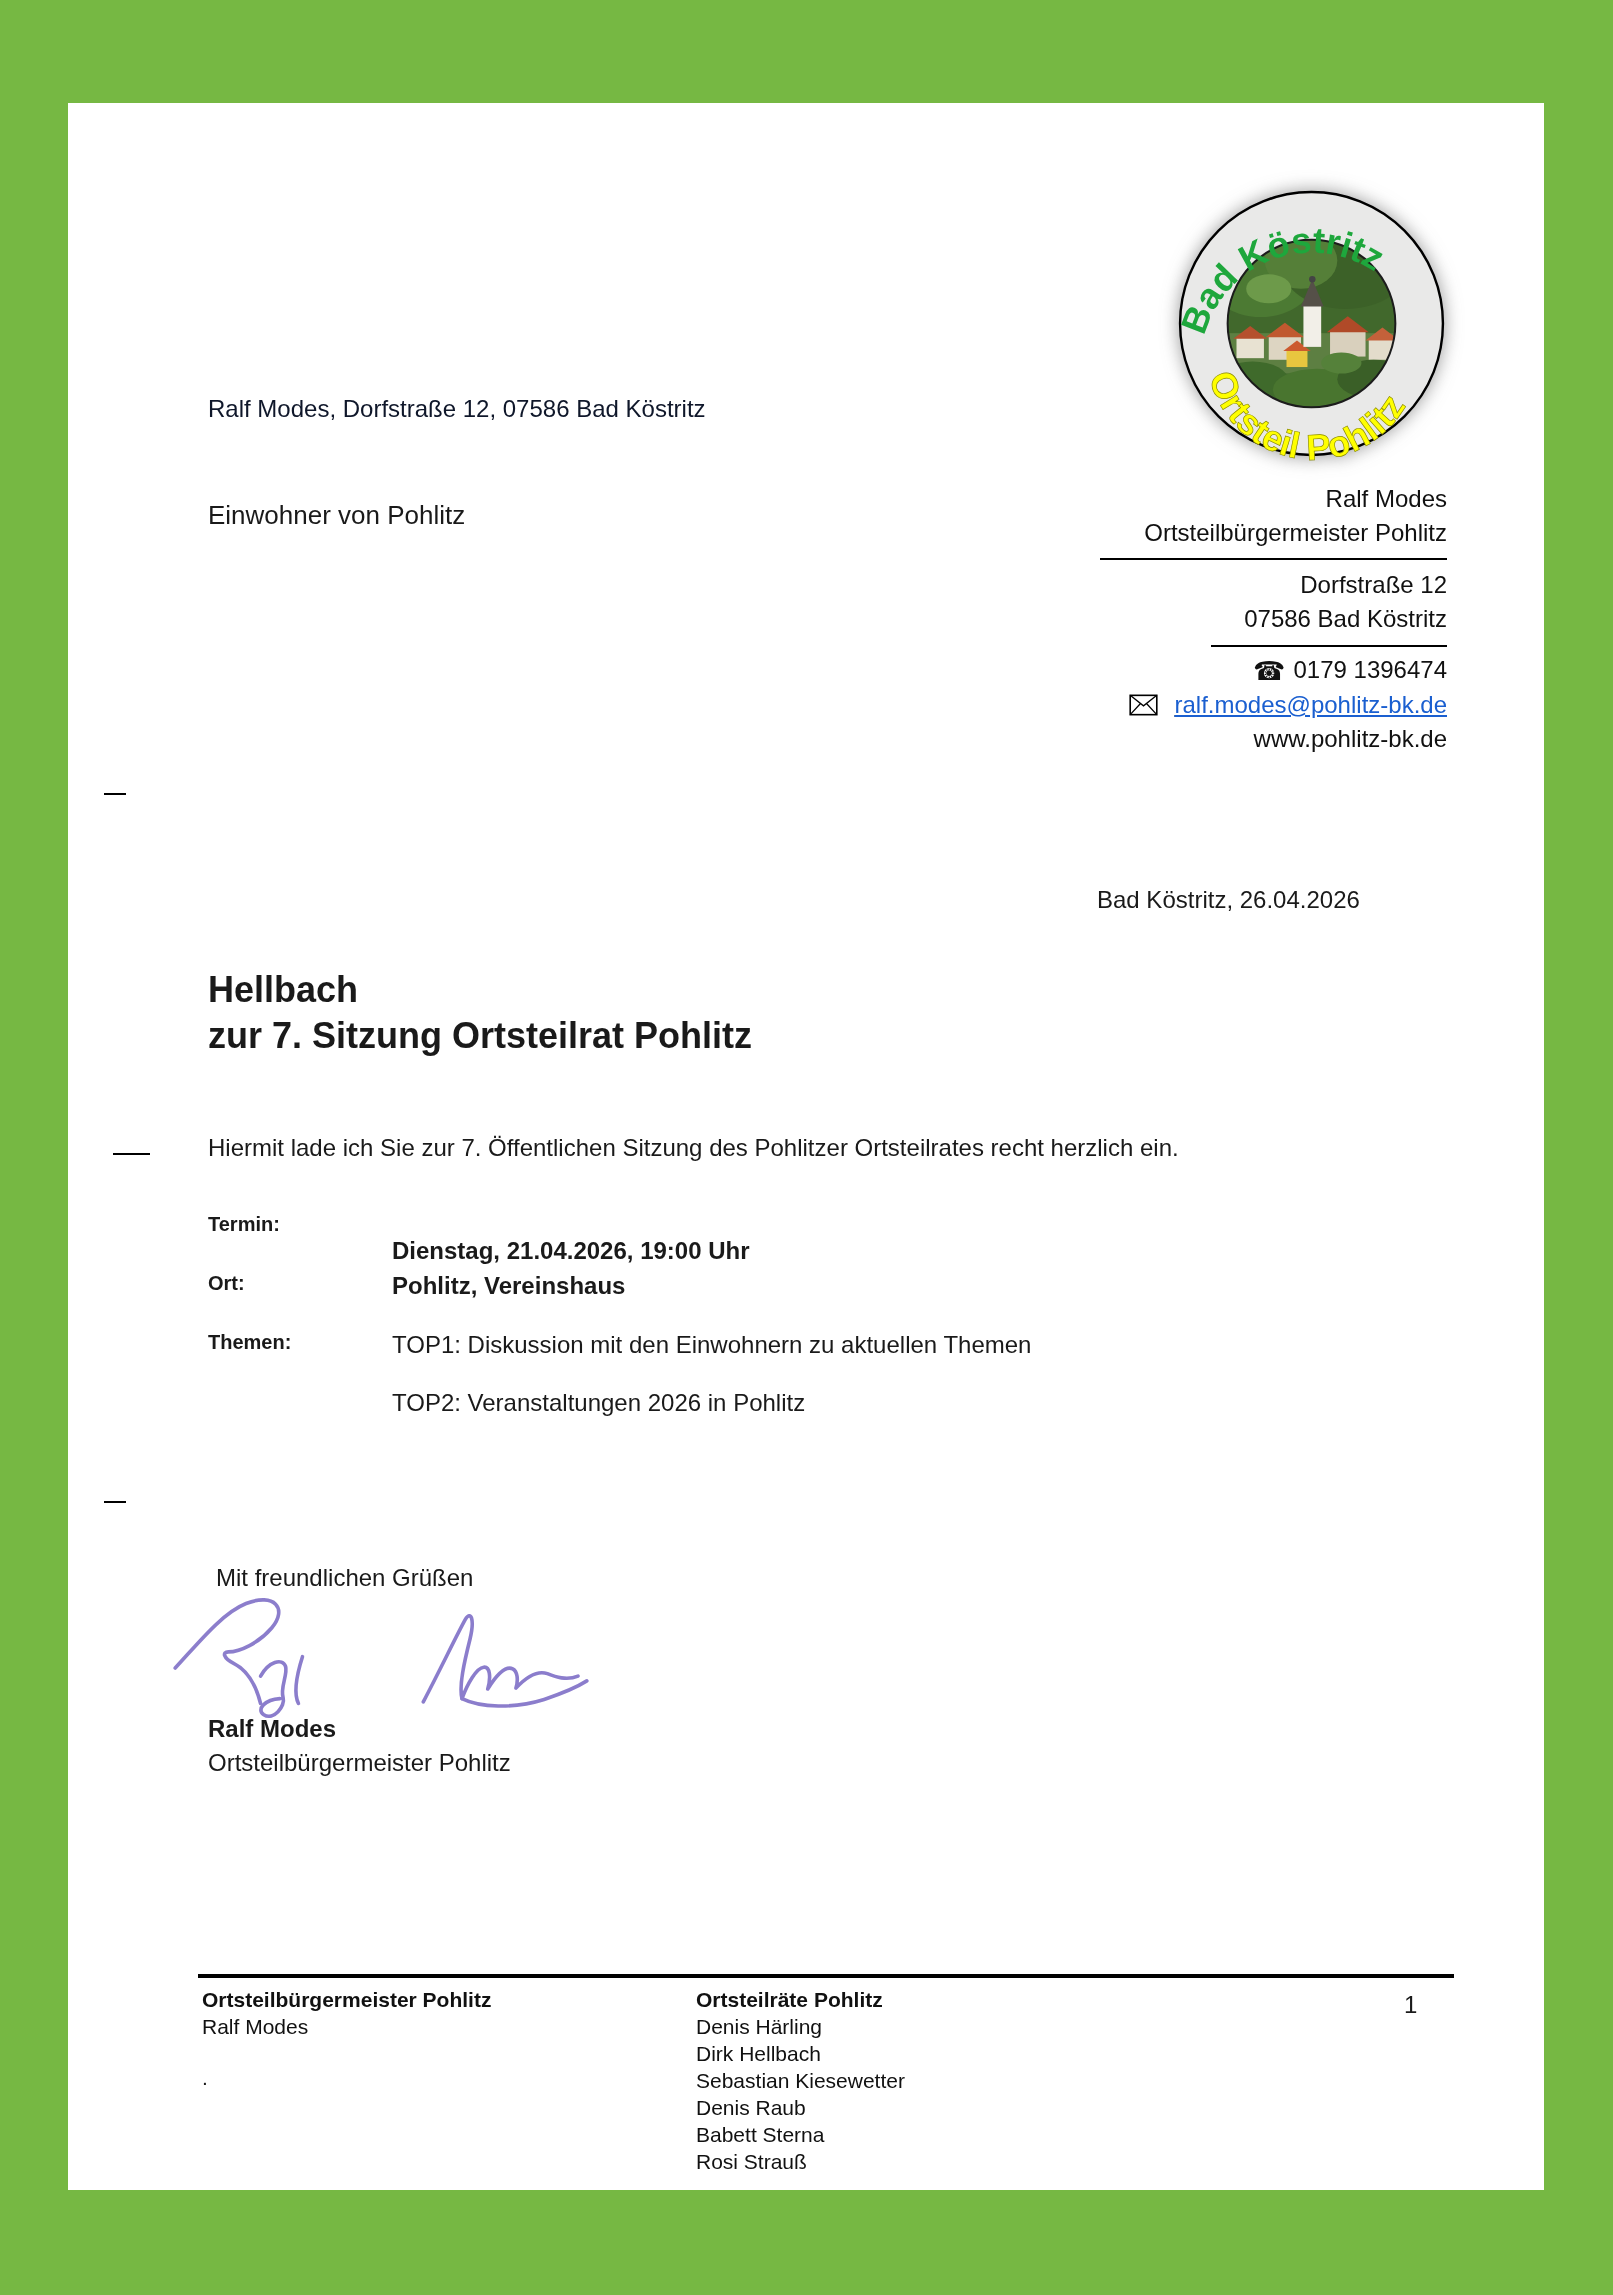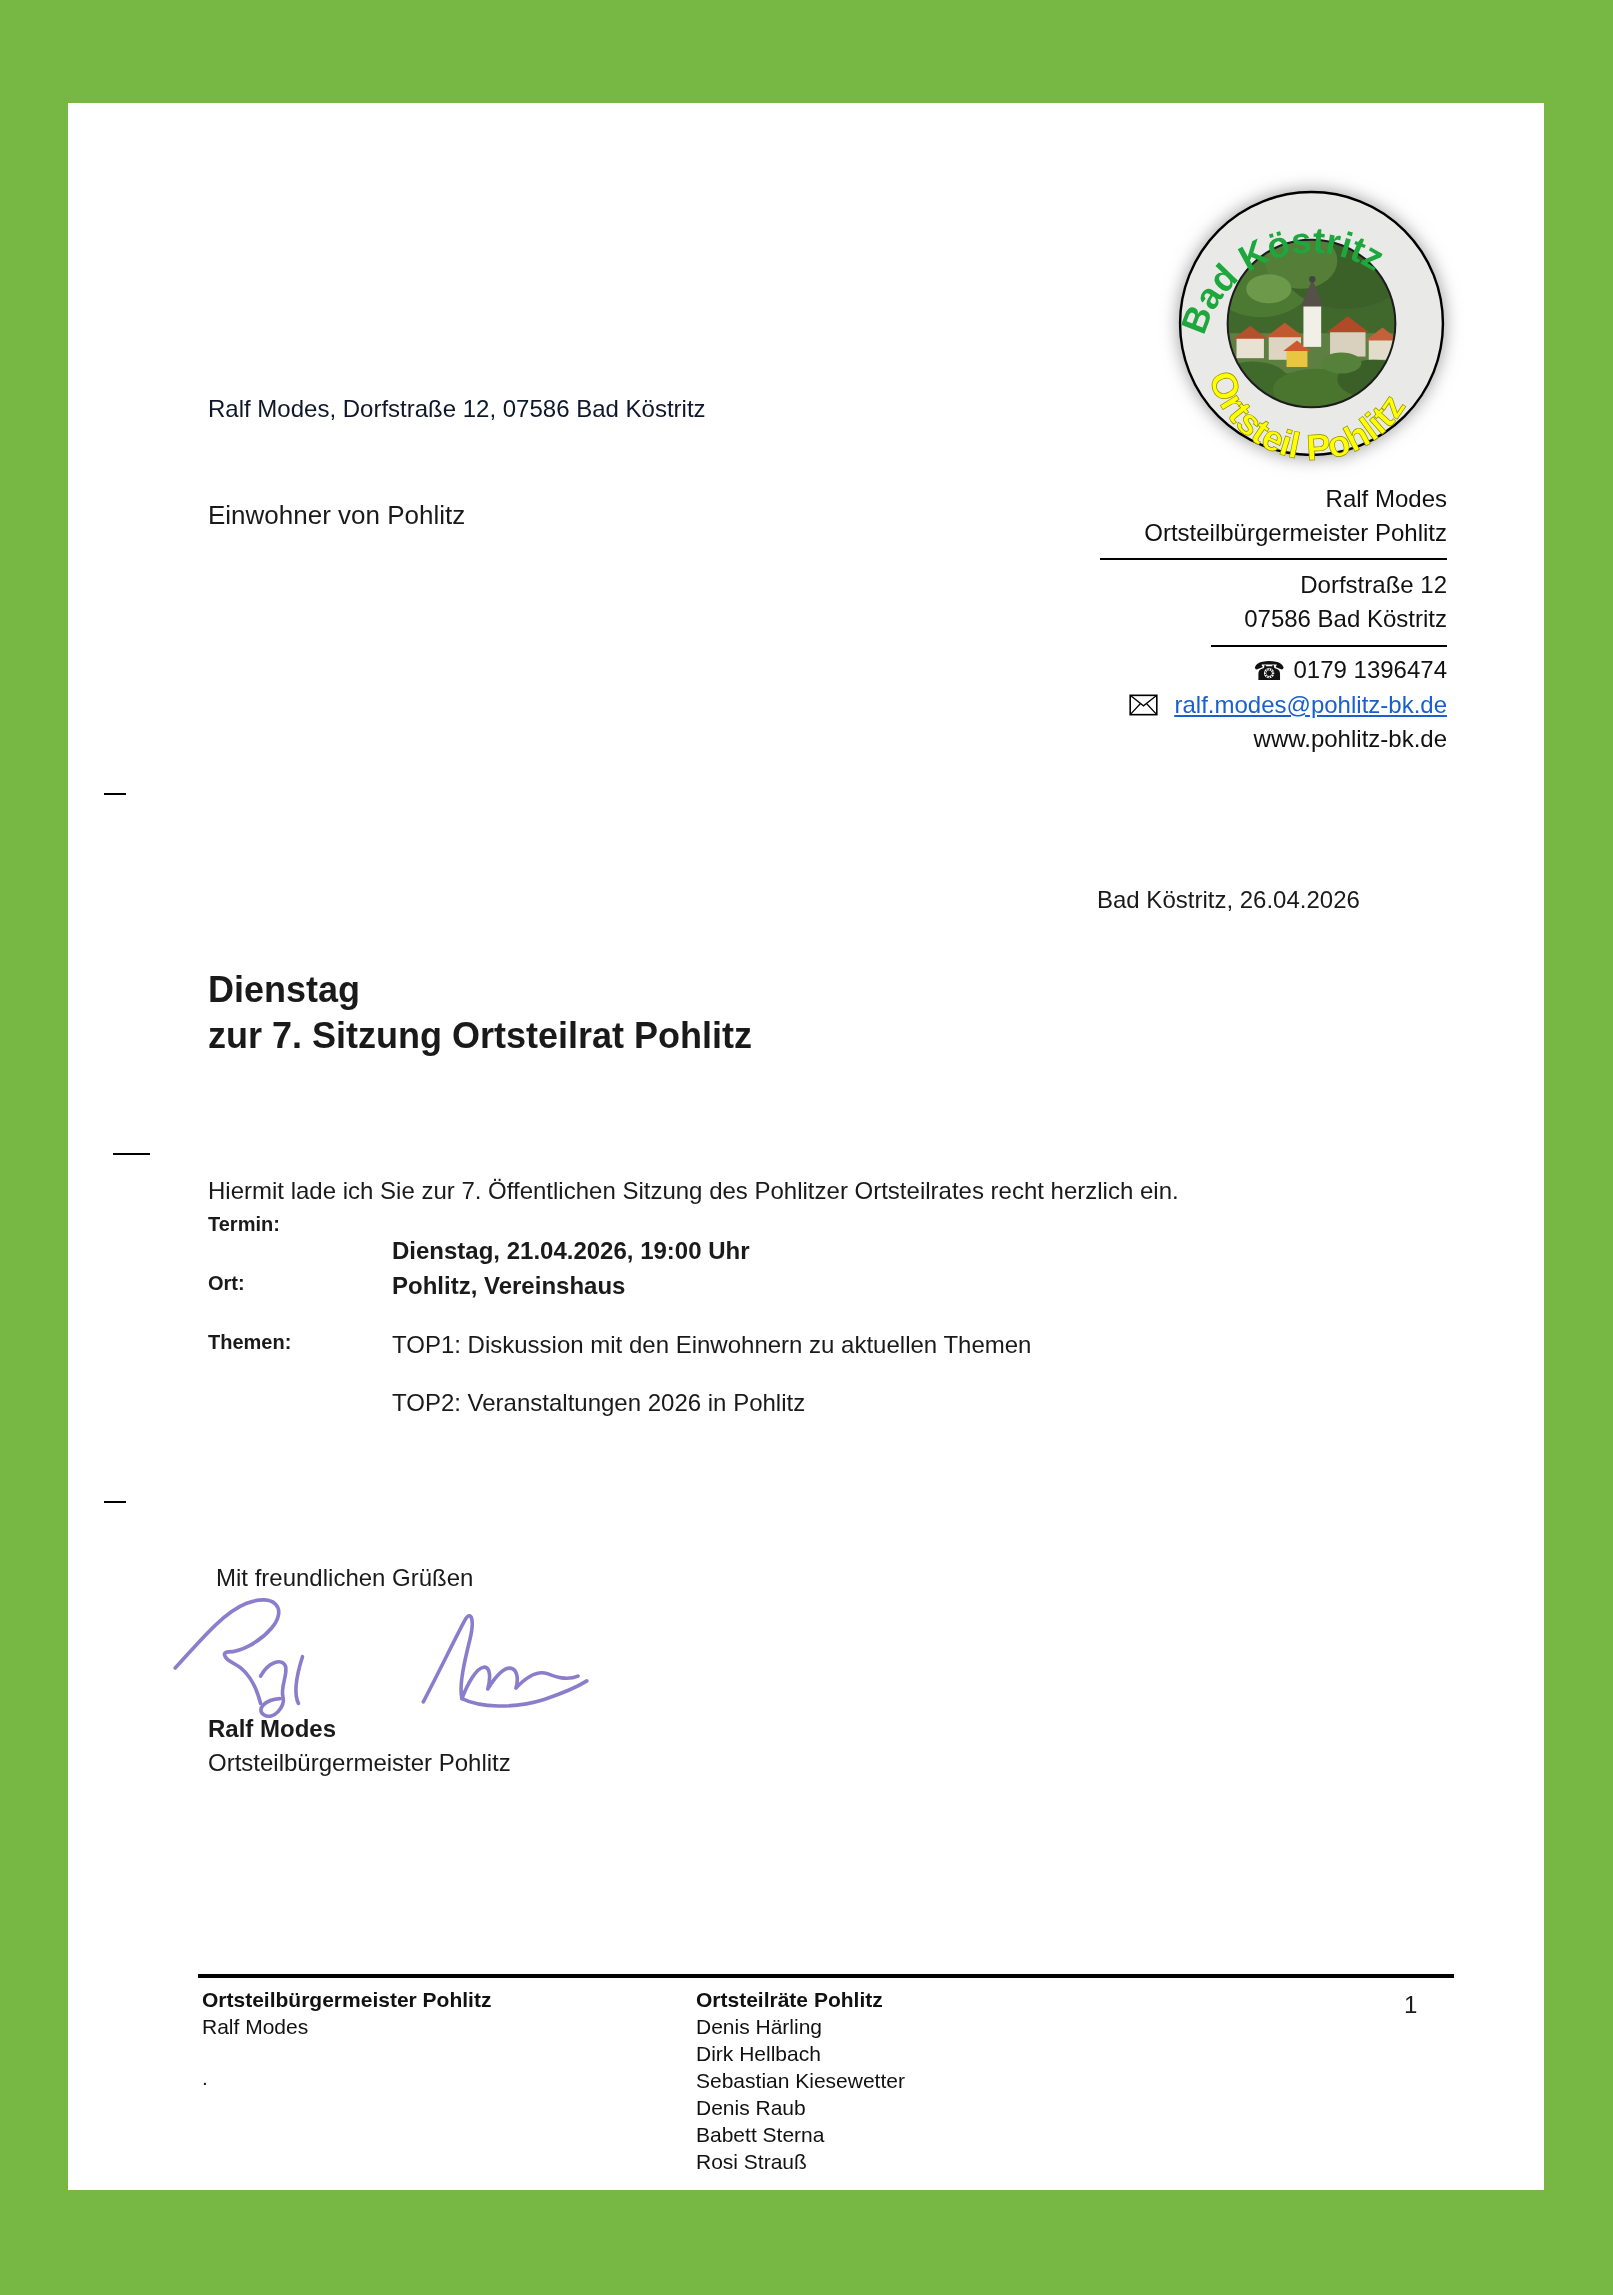--- a/index.html
+++ b/index.html
@@ -29,21 +29,21 @@
   .phone-glyph{font-family:"DejaVu Sans",sans-serif;font-size:26px;vertical-align:-1.6px;margin-right:8px;}
   .email-row{display:flex;justify-content:flex-end;align-items:center;gap:17px;text-decoration:underline;}
   .email-link{color:#1a5fd0;text-decoration:underline;cursor:pointer;}
   .envelope-svg{display:block;}
   
   .logo{left:1172px;top:184px;width:279px;height:279px;}
   .logo svg{filter:drop-shadow(0 0 9px rgba(70,70,70,.55));}
   
   .date-line{left:1097px;top:886px;font-size:24px;}
   .doc-title{left:208px;top:967px;font-size:36px;font-weight:bold;line-height:46px;}
-  .body-line{left:208px;top:1177px;font-size:24px;}
+  .body-line{left:208px;top:1134px;font-size:24px;}
   .meta-label{left:208px;font-size:20px;font-weight:bold;}
   .meta-value{left:392px;font-size:24px;}
   .bold{font-weight:bold;}
   
   .fold{background:#000;height:2.4px;}
   
   .closing{left:216px;top:1564px;font-size:24px;}
   .sig-svg{left:165px;top:1581px;}
   .sig-name{left:208px;top:1715px;font-size:24px;font-weight:bold;}
   .sig-role{left:208px;top:1749px;font-size:24px;}
@@ -136,21 +136,21 @@
     <div>www.pohlitz-bk.de</div>
   </div>
 
   <div class="abs fold" style="left:104px;top:793px;width:22px;"></div>
   <div class="abs fold" style="left:113px;top:1153px;width:37px;"></div>
   <div class="abs fold" style="left:104px;top:1501px;width:22px;"></div>
 
   <div class="abs date-line">Bad Köstritz, 26.04.2026</div>
 
   <div class="abs doc-title">
-    <div>Dienstag</div>
+    <div>Hellbach</div>
     <div>zur 7. Sitzung Ortsteilrat Pohlitz</div>
   </div>
 
   <div class="abs body-line">Hiermit lade ich Sie zur 7. Öffentlichen Sitzung des Pohlitzer Ortsteilrates recht herzlich ein.</div>
 
   <div class="abs meta-label" style="top:1213px;">Termin:</div>
   <div class="abs meta-value bold" style="top:1213px;margin-top:24px;">Dienstag, 21.04.2026, 19:00 Uhr</div>
 
   <div class="abs meta-label" style="top:1272px;">Ort:</div>
   <div class="abs meta-value bold" style="top:1272px;">Pohlitz, Vereinshaus</div>

